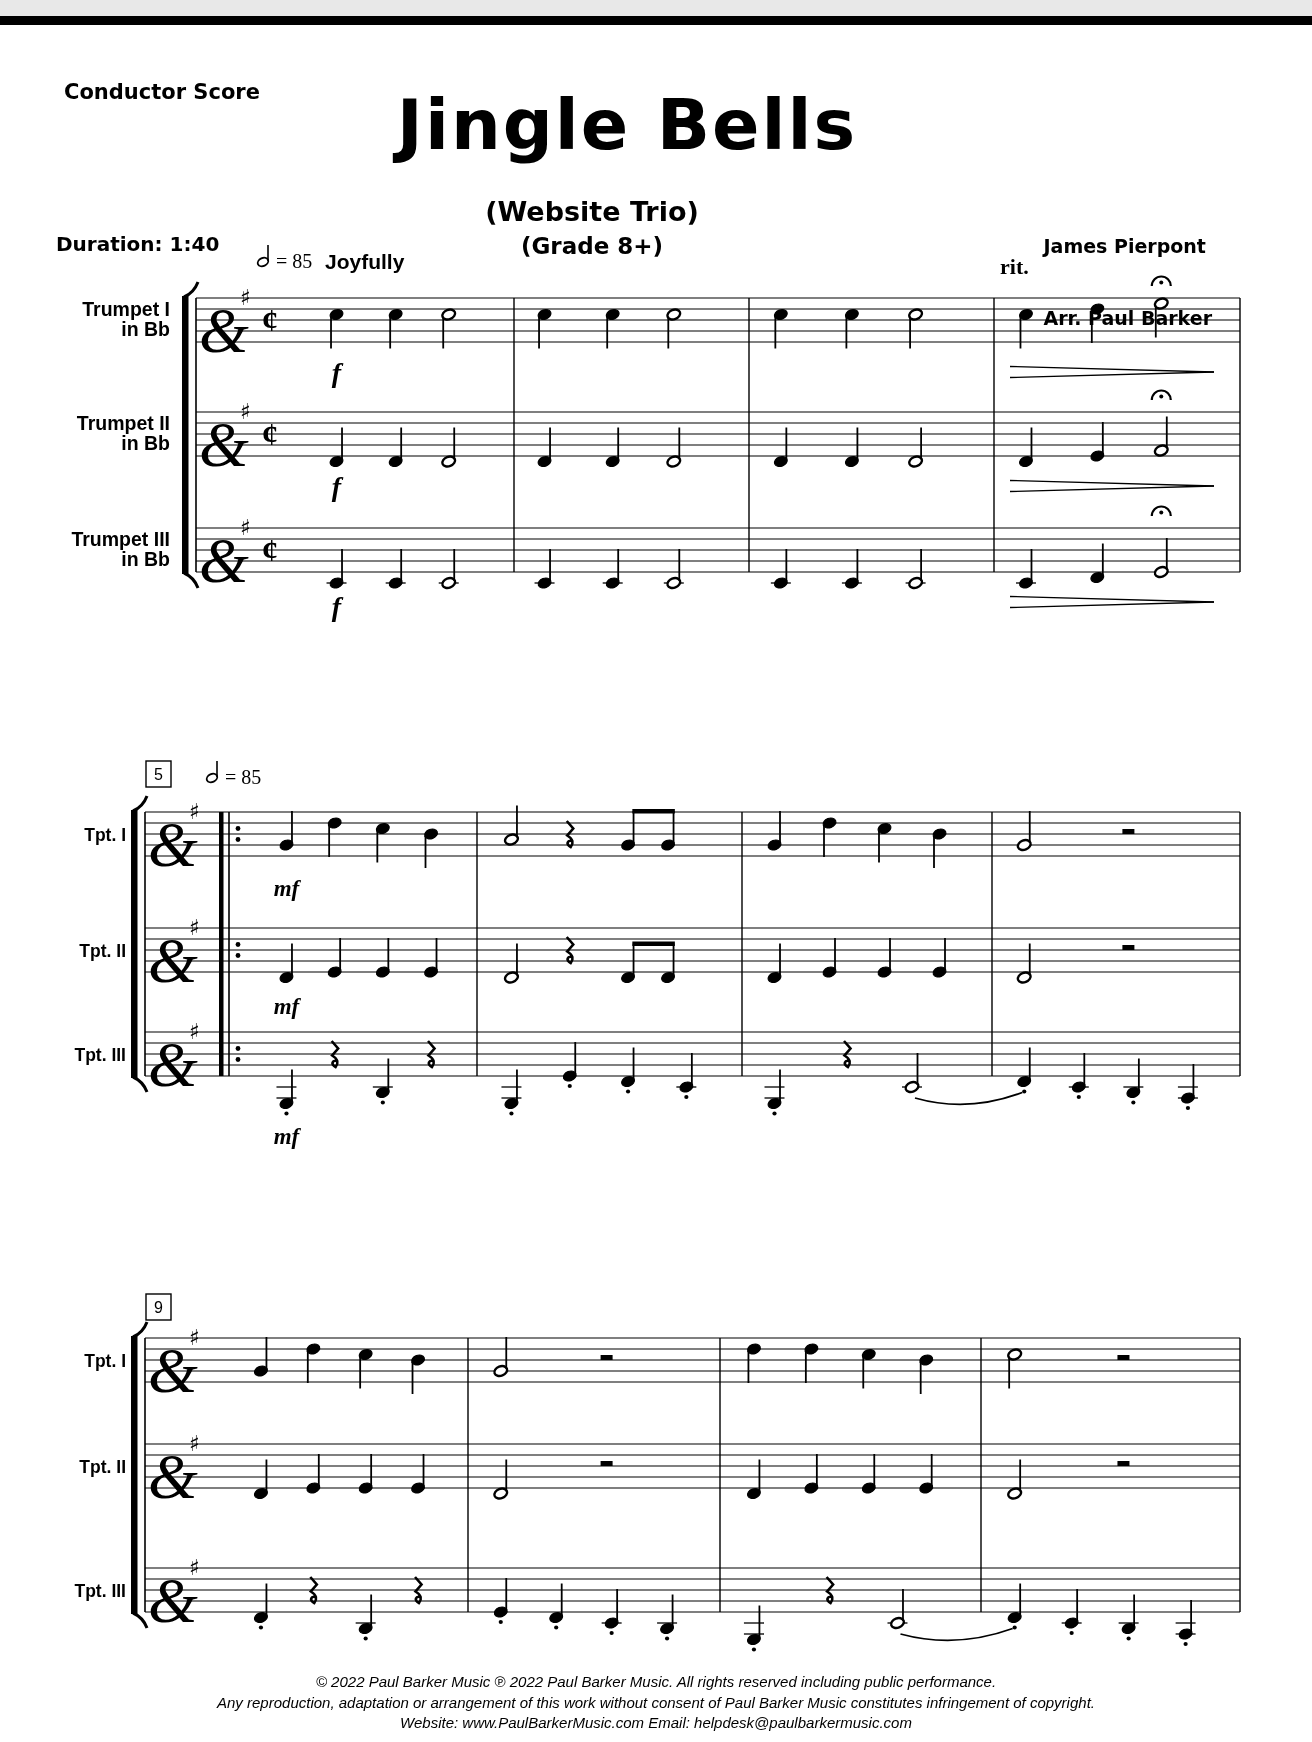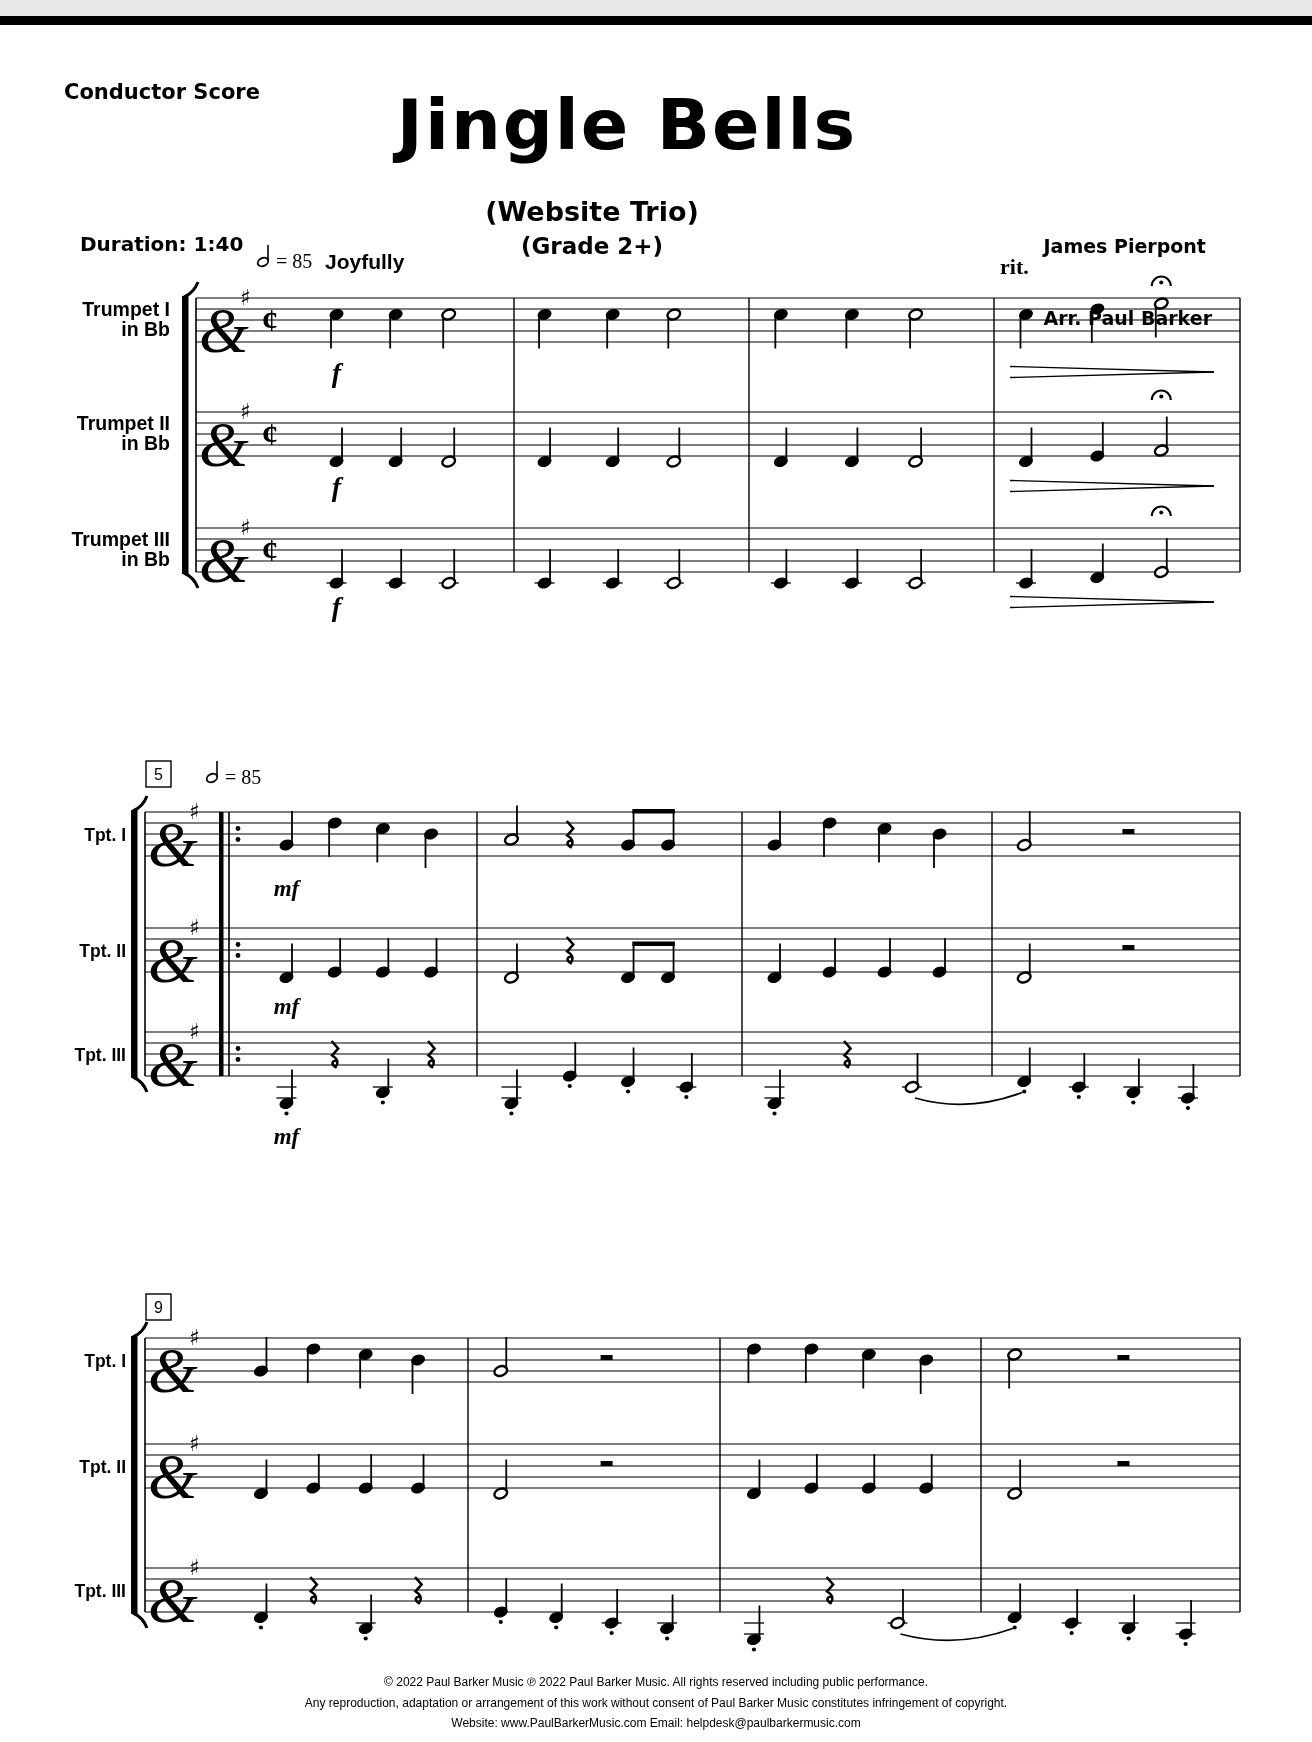--- a/index.html
+++ b/index.html
@@ -7,37 +7,37 @@
         font-family:"Liberation Sans",sans-serif;color:#000;overflow:hidden;}
   .top-strip{position:absolute;left:0;top:0;width:1312px;height:9px;background:#000;}
   .hdr{position:absolute;white-space:pre;}
   .conductor{left:64px;top:64px;font-family:"DejaVu Sans",sans-serif;font-weight:bold;font-size:21px;}
   .title{left:0;top:74px;width:1184px;text-align:center;font-family:"DejaVu Sans",sans-serif;
          font-weight:bold;font-size:70px;letter-spacing:2px;line-height:1;padding-left:35px;}
   .subtitle1{left:0;top:180px;width:1184px;text-align:center;font-family:"DejaVu Sans",sans-serif;
              font-weight:bold;font-size:27px;}
   .subtitle2{left:0;top:217px;width:1184px;text-align:center;font-family:"DejaVu Sans",sans-serif;
              font-weight:bold;font-size:23px;}
-  .duration{left:80px;top:216px;font-family:"DejaVu Sans",sans-serif;font-weight:bold;font-size:20px;}
+  .duration{left:56px;top:216px;font-family:"DejaVu Sans",sans-serif;font-weight:bold;font-size:20px;}
   .composer{right:100px;top:170px;text-align:left;font-family:"DejaVu Sans",sans-serif;
             font-weight:bold;font-size:19px;line-height:24px;}
   #score{position:absolute;left:0;top:0;}
   .footer{position:absolute;left:0;top:1656px;width:1312px;text-align:center;
-          font-size:12px;line-height:20.5px;font-family:"Liberation Sans",sans-serif;}
+          font-size:15px;line-height:20.5px;font-family:"Liberation Sans",sans-serif;font-style:italic;}
 </style>
 </head>
 <body>
 
 <div class="page">
   <div class="top-strip"></div>
 
   <div class="hdr conductor">Conductor Score</div>
   <div class="hdr title">Jingle Bells</div>
   <div class="hdr subtitle1">(Website Trio)</div>
-  <div class="hdr subtitle2">(Grade 2+)</div>
+  <div class="hdr subtitle2">(Grade 8+)</div>
   <div class="hdr duration">Duration: 1:40</div>
   <div class="hdr composer">
     <div>James Pierpont</div>
     <div>Arr. Paul Barker</div>
   </div>
 
   <svg id="score" width="1312" height="1742">
       <rect x="182" y="280" width="6.5" height="278" fill="#000"></rect>
       <path d="M 184 281 C 191 278 195 274 198 266" stroke="#000" stroke-width="3" fill="none"></path>
       <path d="M 184 557 C 191 560 195 564 198 572" stroke="#000" stroke-width="3" fill="none"></path>

